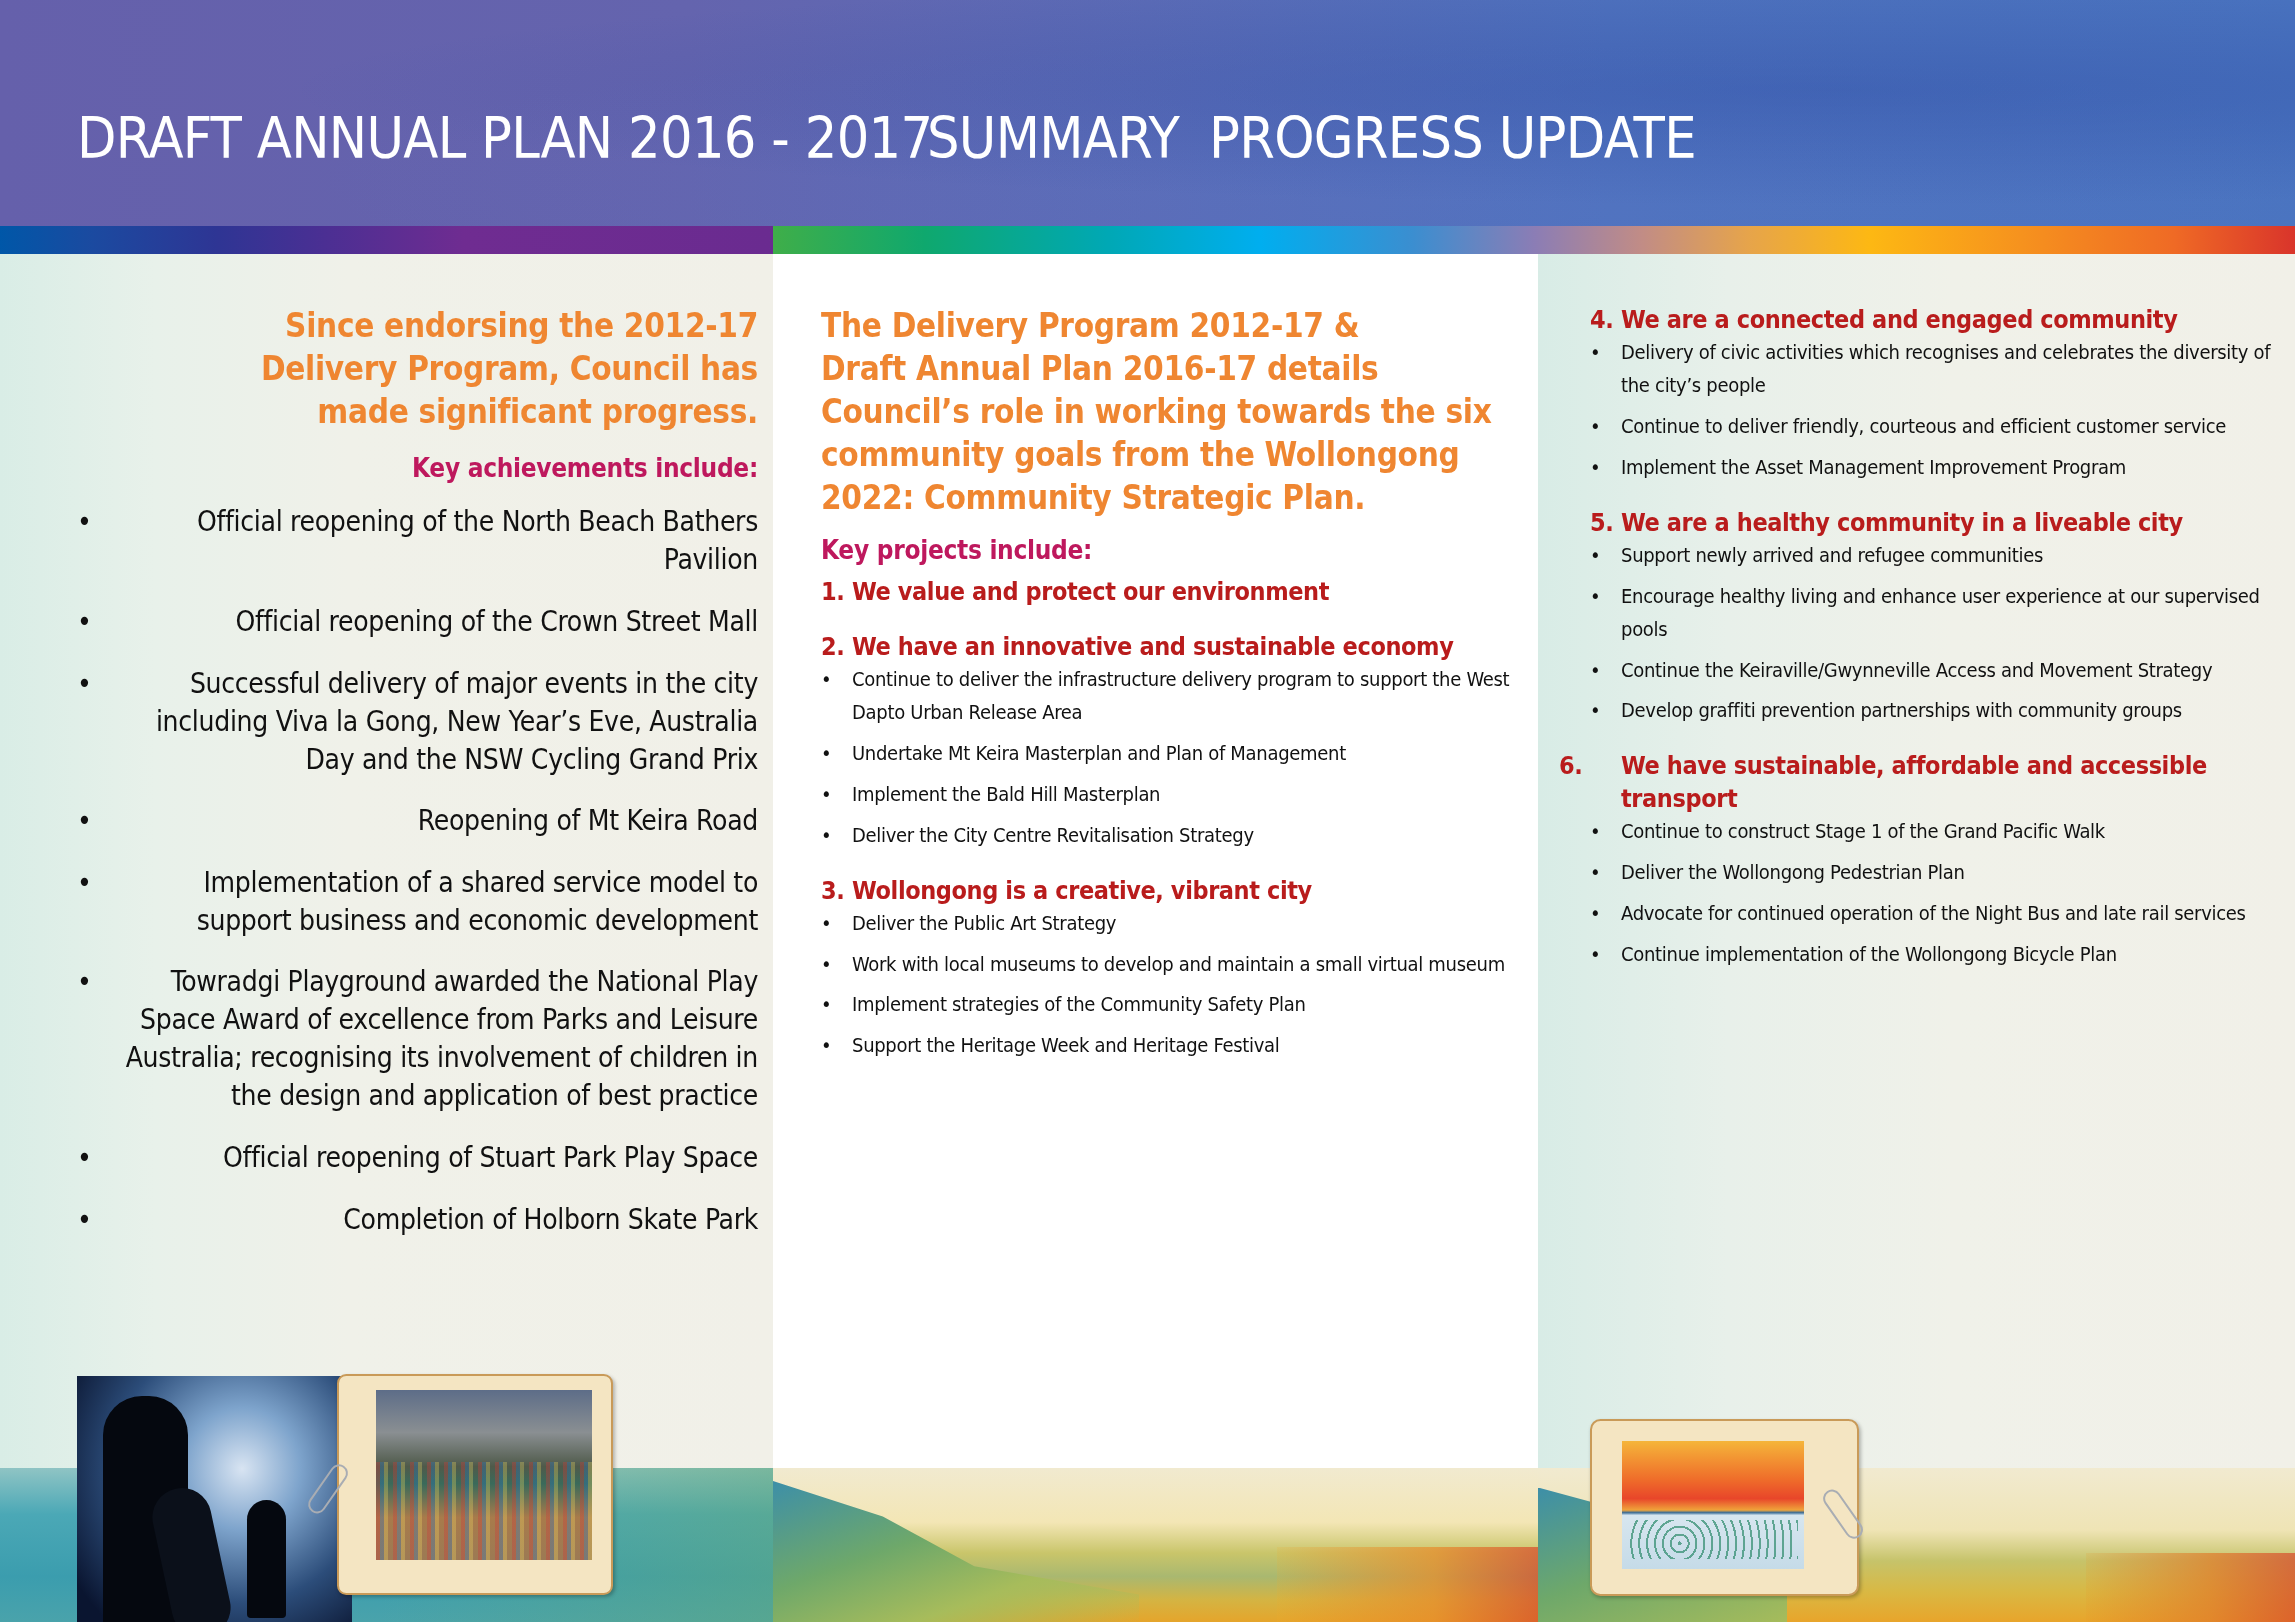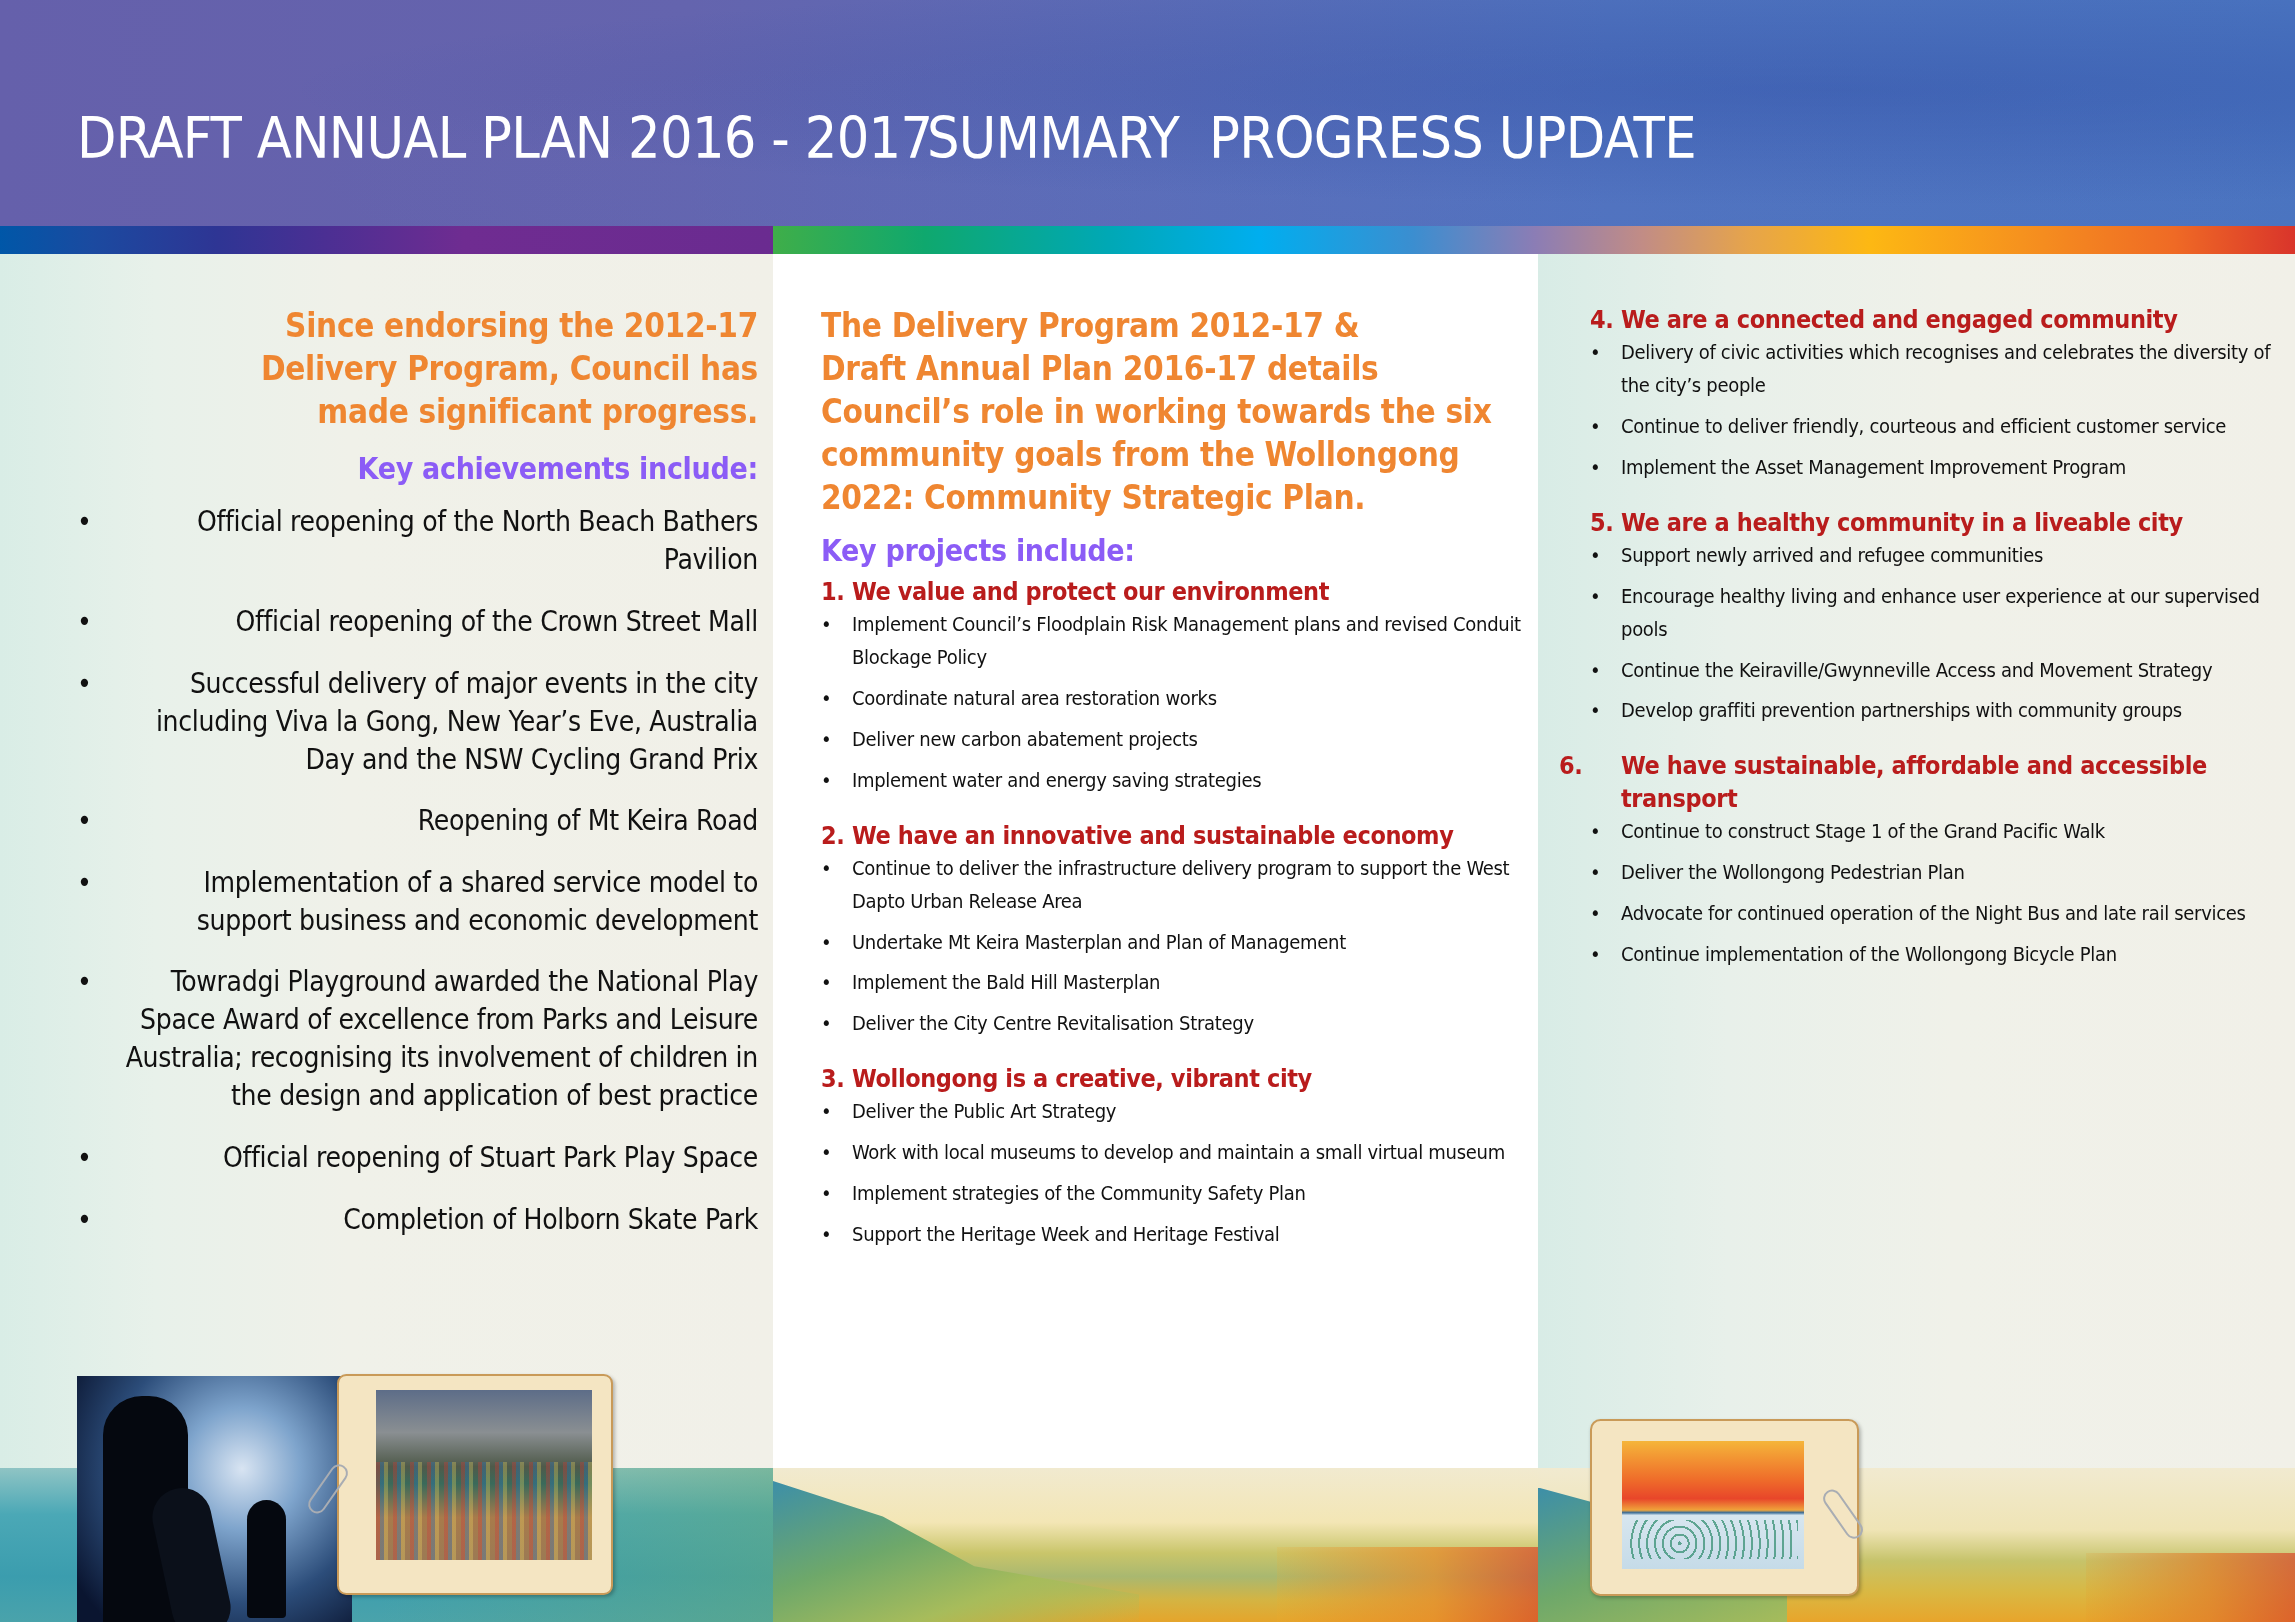--- a/index.html
+++ b/index.html
@@ -43,21 +43,21 @@
   #strip-right { left:1538px; top:1468px; width:757px; height:155px;
     background: linear-gradient(180deg,#f1ead0 0%,#efe4b5 40%,#c6c36a 60%,#d9b843 80%,#e9a42a 100%); }
   #strip-right::before { content:""; position:absolute; left:0; top:19.6px; width:249px; height:135px;
     background: linear-gradient(160deg,#3d8fa8 0%,#6ea86a 50%,#a7bc5b 100%);
     clip-path: polygon(0 0, 40% 20%, 100% 60%, 100% 100%, 0 100%); }
   #strip-right::after { content:""; position:absolute; right:0; top:85px; width:209px; height:70px;
     background: linear-gradient(90deg,rgba(230,150,40,.2),#e07a2a 60%,#d8472b 100%); opacity:.7; }
 
   
   .orange-head { color:#ef8631; font-weight:bold; font-size:33px; line-height:43px; letter-spacing:-0.3px; }
-  .teal-head { color:#8b5cf6; font-weight:bold; font-size:30px; line-height:39px; letter-spacing:-0.3px; }
+  .teal-head { color:#be185d; font-weight:bold; font-size:26px; line-height:39px; letter-spacing:-0.3px; }
   .goal-head { color:#b91c1c; font-weight:bold; font-size:25px; line-height:33px; letter-spacing:-0.4px; }
   ul { list-style:none; margin:0; padding:0; }
   .left-list li { position:relative; padding-left:31px; font-size:28px; line-height:38px; color:#111; margin-bottom:23.6px; letter-spacing:-0.3px; }
   .left-list li::before { content:"•"; position:absolute; left:0; top:0; }
   .goal-list li { position:relative; padding-left:31px; font-size:20px; line-height:33px; color:#111; margin-bottom:7.9px; letter-spacing:-0.3px; }
   .goal-list li::before { content:"•"; position:absolute; left:0; top:0; }
 
   #left-content { left:77px; top:304px; width:681px;text-align:right; }
   #mid-content { left:821px; top:304px; width:707px; }
   #right-content { left:1590px; top:303px; width:694px; }
@@ -129,26 +129,20 @@
     <div>The Delivery Program 2012-17 &amp;</div>
     <div>Draft Annual Plan 2016-17 details</div>
     <div>Council’s role in working towards the six</div>
     <div>community goals from the Wollongong</div>
     <div>2022: Community Strategic Plan.</div>
   </div>
   <div class="teal-head" style="margin-top:11.8px;margin-bottom:5.2px;">Key projects include:</div>
 
   <div class="goal-block">
     <div class="goal-head"><span class="num">1.</span><span>We value and protect our environment</span></div>
-    <ul class="goal-list">
-      <li>Implement Council’s Floodplain Risk Management plans and revised Conduit Blockage Policy</li>
-      <li>Coordinate natural area restoration works</li>
-      <li>Deliver new carbon abatement projects</li>
-      <li>Implement water and energy saving strategies</li>
-    </ul>
   </div>
 
   <div class="goal-block">
     <div class="goal-head"><span class="num">2.</span><span>We have an innovative and sustainable economy</span></div>
     <ul class="goal-list">
       <li>Continue to deliver the infrastructure delivery program to support the West Dapto Urban Release Area</li>
       <li>Undertake Mt Keira Masterplan and Plan of Management</li>
       <li>Implement the Bald Hill Masterplan</li>
       <li>Deliver the City Centre Revitalisation Strategy</li>
     </ul>

